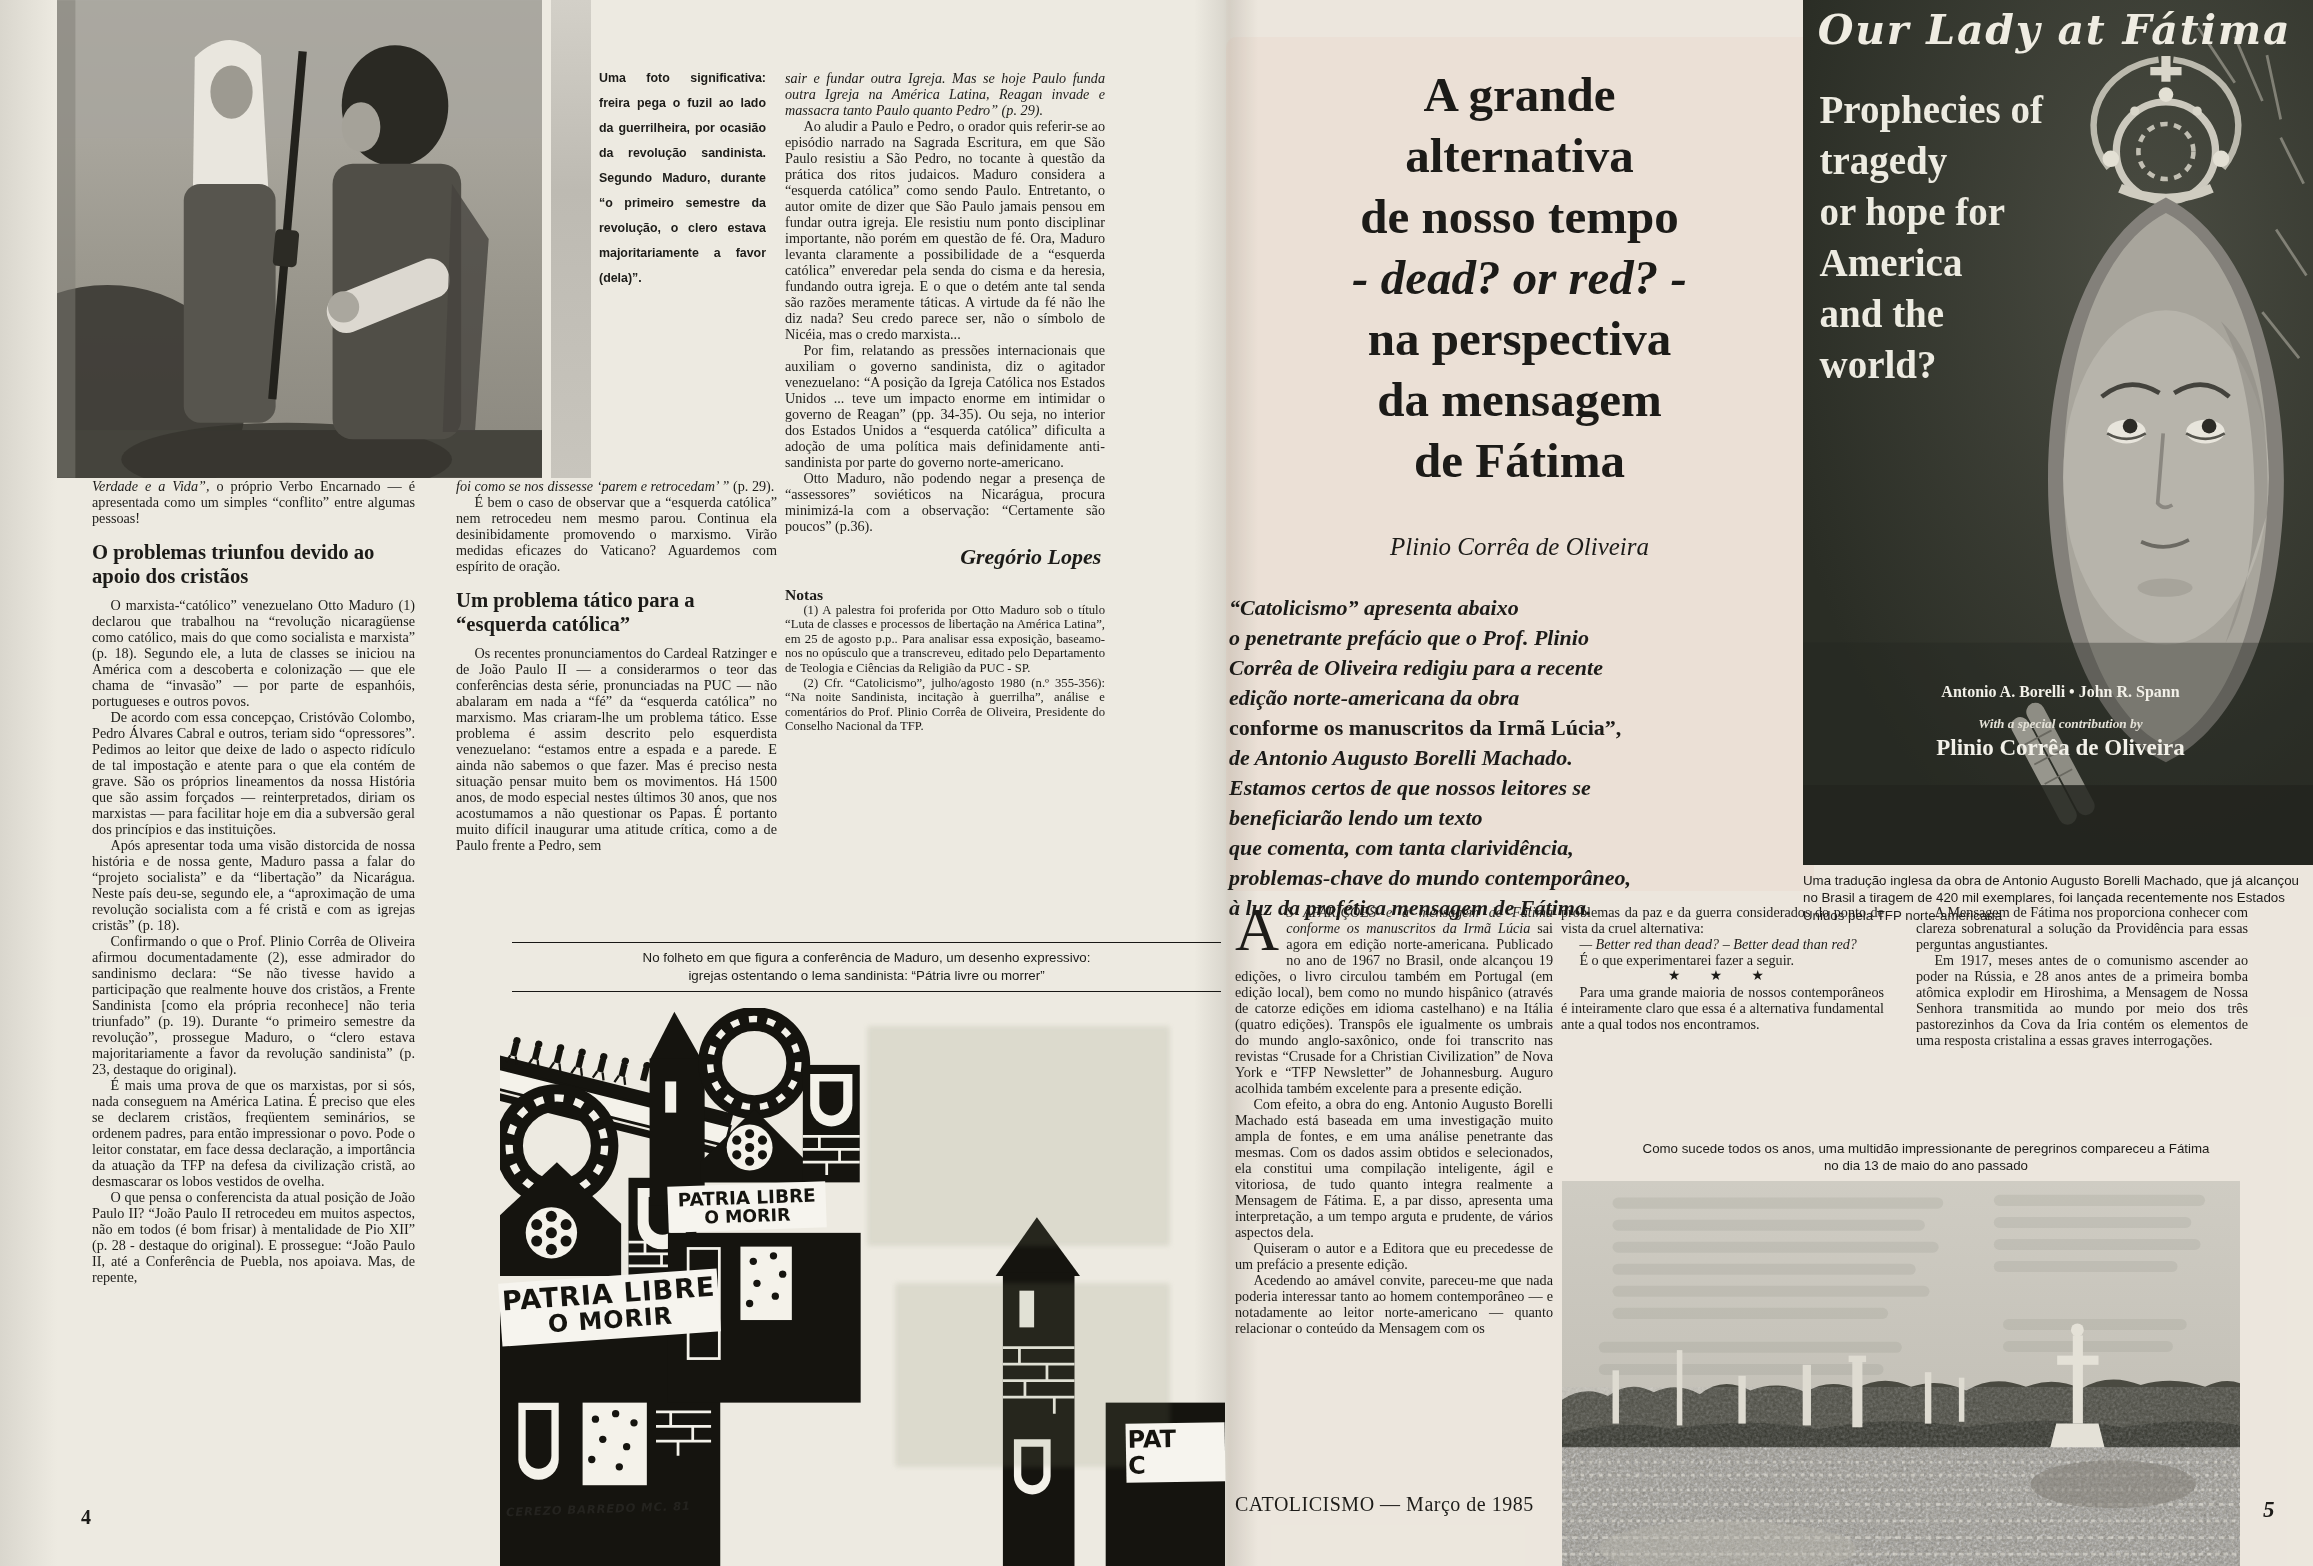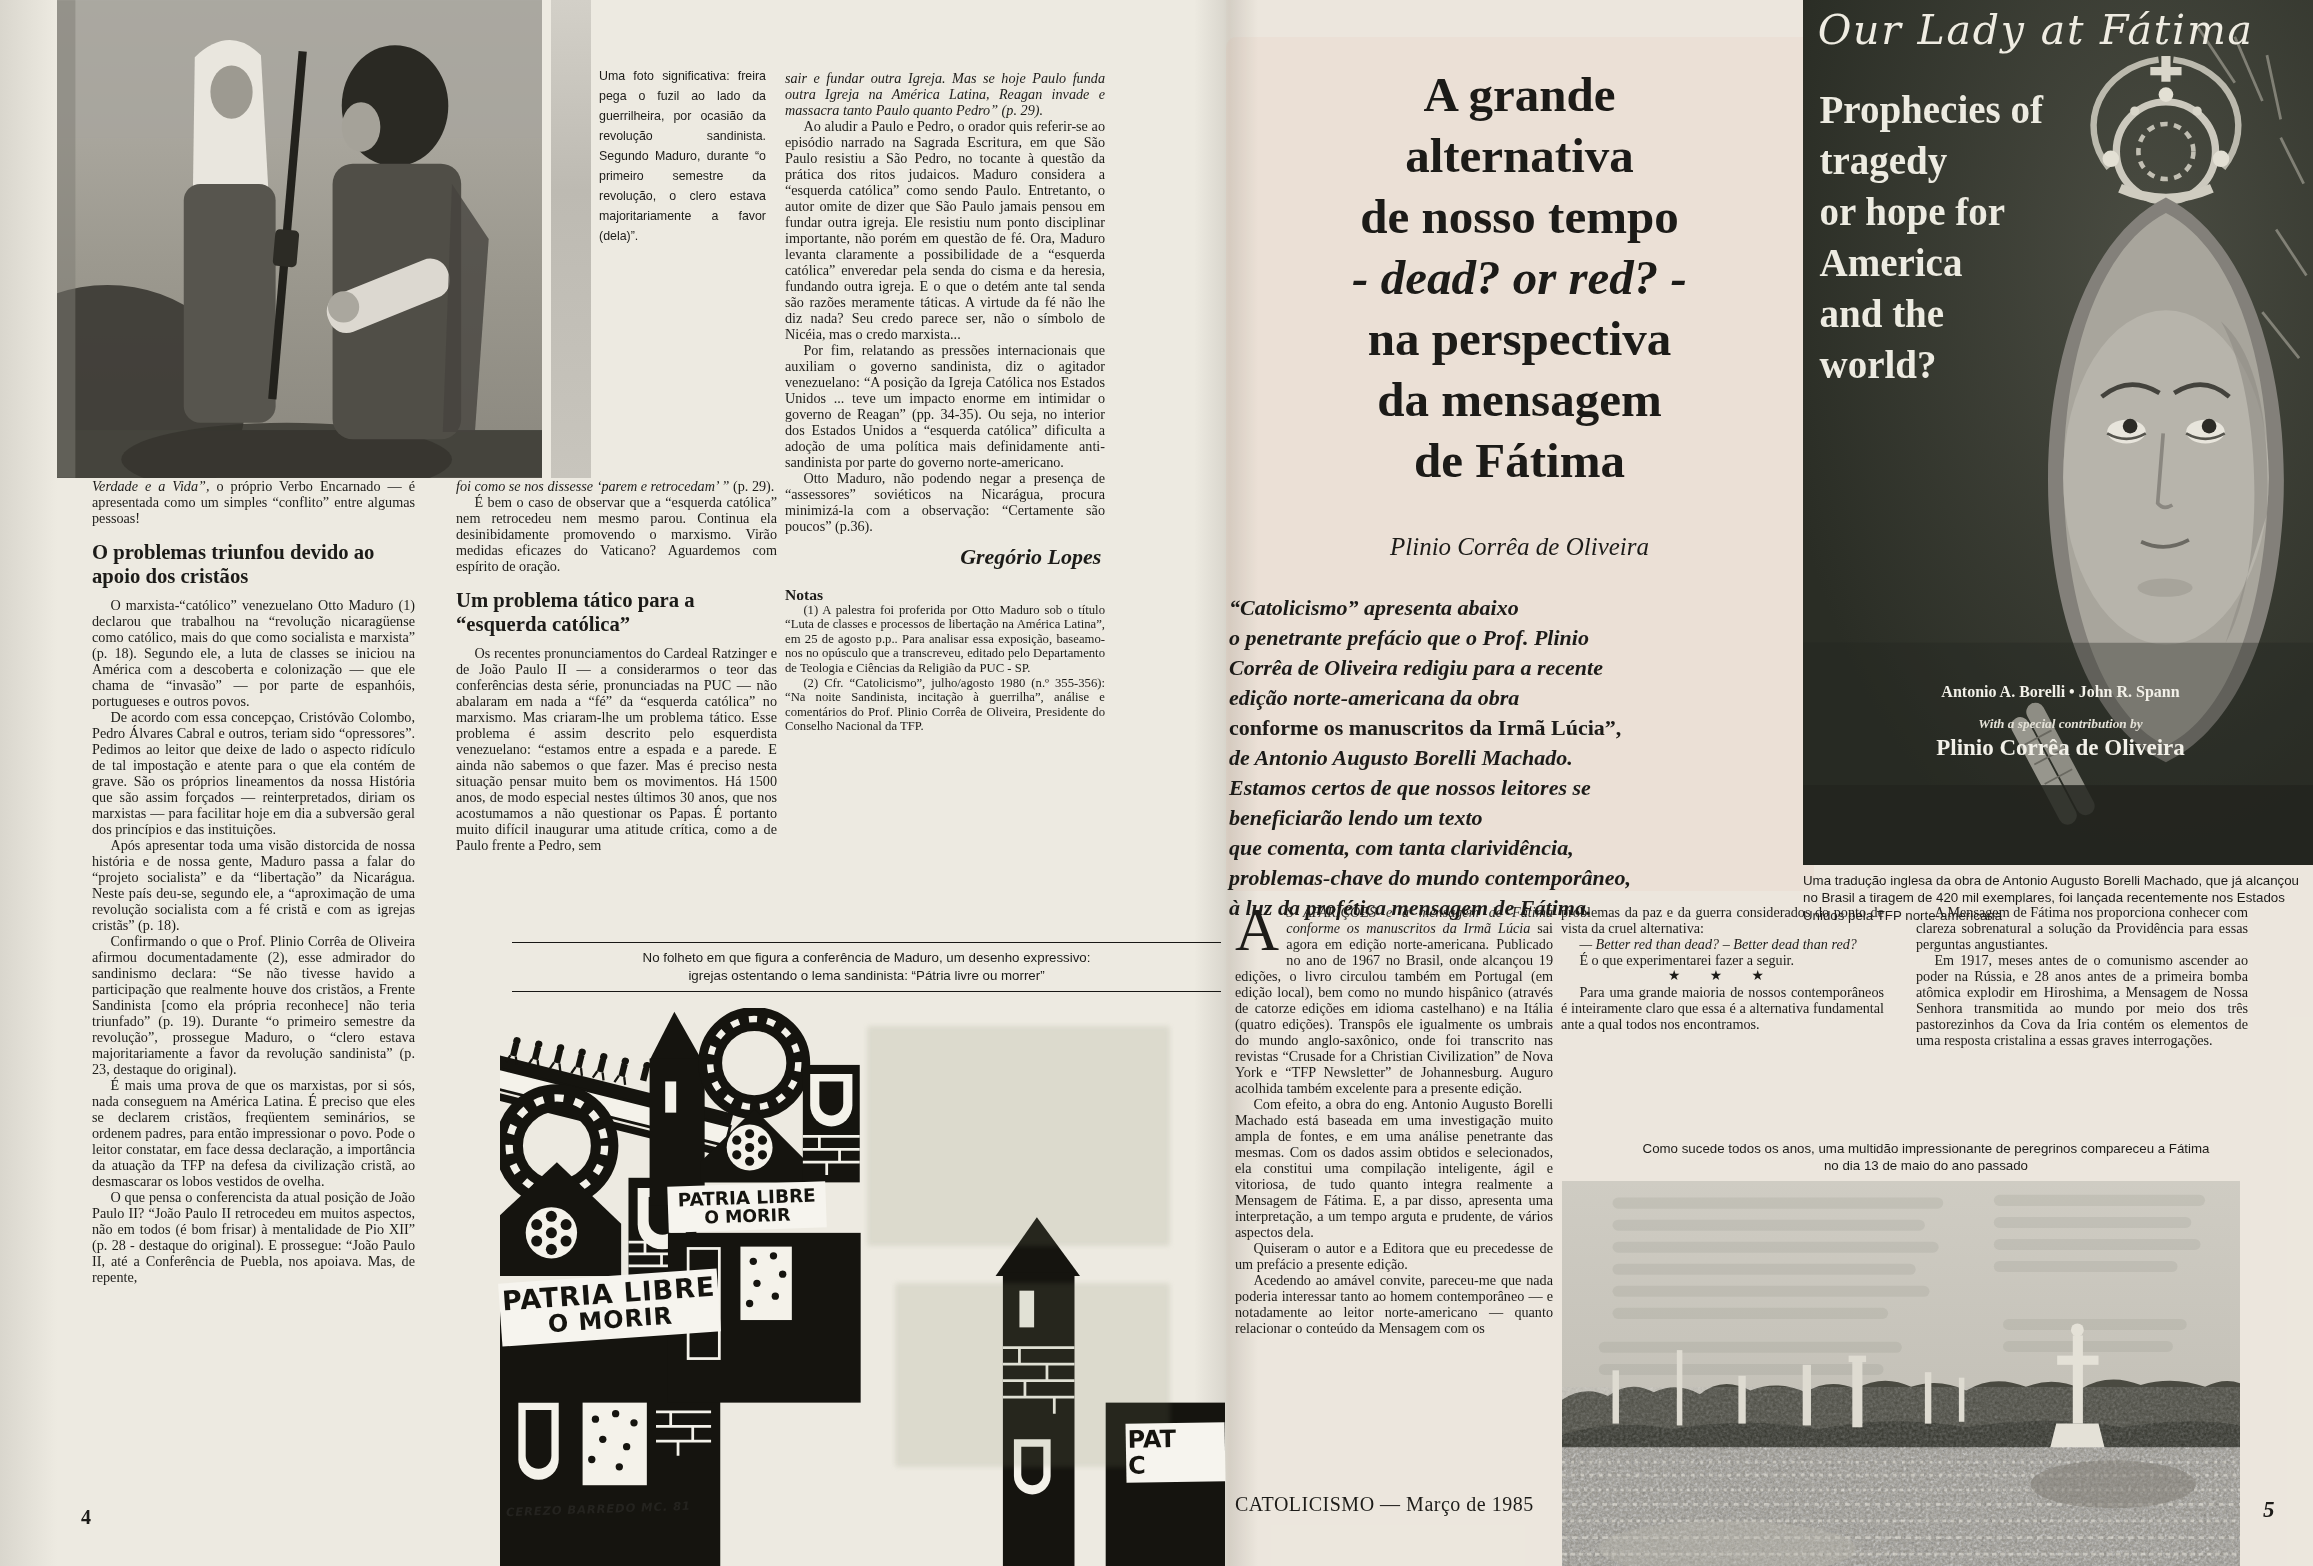--- a/index.html
+++ b/index.html
@@ -20,21 +20,21 @@
   .col p.noind{text-indent:0;}
   .it{font-style:italic;}
   .subhead{font-weight:bold;font-size:20.7px;line-height:24px;margin:13.8px 0 9.2px;text-align:left;}
   .sig{text-align:right;font-weight:bold;font-style:italic;font-size:22px;margin-top:14.7px;padding-right:3.7px;}
   .notes-h{font-weight:bold;font-size:15.6px;margin-top:22px;text-align:left;}
   .note{font-size:12.7px;line-height:14.6px;margin:1.8px 0 0;text-indent:14.7px;}
   .stars{text-align:center;letter-spacing:13px;font-size:13.8px;margin:14.7px 0;text-indent:0 !important;}
 
   
   .photo-caption{left:599px;top:66px;width:167px;font-family:"Liberation Sans","DejaVu Sans",sans-serif;
-                 font-size:12.4px;line-height:20px;font-weight:normal;text-align:justify;}
+                 font-size:12.4px;line-height:25px;font-weight:bold;text-align:justify;}
   .photo-strip{left:551px;top:0;width:40px;height:478px;
                background:linear-gradient(180deg,#d3d0c8,#bdbab2 40%,#c8c5bd);}
   .nun-photo{left:57px;top:0;width:485px;height:478px;background:#a9a69e;}
 
   
   .draw-capbox{left:512px;top:942px;width:709px;border-top:1.8px solid #181715;border-bottom:1.8px solid #181715;
                padding:6.4px 3.7px;font-family:"Liberation Sans","DejaVu Sans",sans-serif;font-size:13.3px;line-height:17.4px;
                text-align:center;}
   .drawing{left:500px;top:1008px;width:725px;height:558px;}
   .banner{position:absolute;background:#f6f4ee;color:#15140f;text-align:center;
@@ -53,21 +53,21 @@
   .title-block{left:1235px;top:64px;width:569px;text-align:center;}
   .title-line{font-weight:bold;font-size:49px;line-height:61px;}
   .author{left:1235px;top:533px;width:569px;text-align:center;font-style:italic;font-size:25px;}
   .intro{left:1229px;top:593px;width:582px;text-align:left;}
   .intro-line{font-style:italic;font-weight:bold;font-size:22px;line-height:30px;}
   .intro-line.up{font-style:normal;}
 
   
   .cover{left:1803px;top:0;width:511px;height:865px;background:#2e312a;overflow:hidden;}
   .cover-script{position:absolute;left:14.7px;top:5.5px;width:478px;color:#efece2;font-style:italic;
-                font-size:41px;letter-spacing:1.8px;font-family:"DejaVu Serif","Liberation Serif",serif;}
+                font-size:41px;letter-spacing:1.8px;font-family:"DejaVu Serif","Liberation Serif",serif;font-weight:bold;}
   .cover-headline{position:absolute;left:16.5px;top:84px;width:285px;color:#edebe1;
                   font-family:"Liberation Serif",serif;font-weight:bold;font-size:39px;line-height:51px;}
   .cover-authors{position:absolute;left:37px;top:683px;width:441px;text-align:center;color:#f2f0e8;
                  font-weight:bold;font-size:16px;font-family:"Liberation Serif",serif;}
   .cover-contrib{position:absolute;left:37px;top:716px;width:441px;text-align:center;color:#e4e1d7;
                  font-style:italic;font-weight:bold;font-size:13.3px;}
   .cover-contributor{position:absolute;left:37px;top:735px;width:441px;text-align:center;color:#f2f0e8;
                      font-weight:bold;font-size:23px;}
   .cover-caption{left:1803px;top:872px;width:507px;font-family:"Liberation Sans","DejaVu Sans",sans-serif;
                  font-size:13.3px;line-height:17.4px;text-align:left;}

